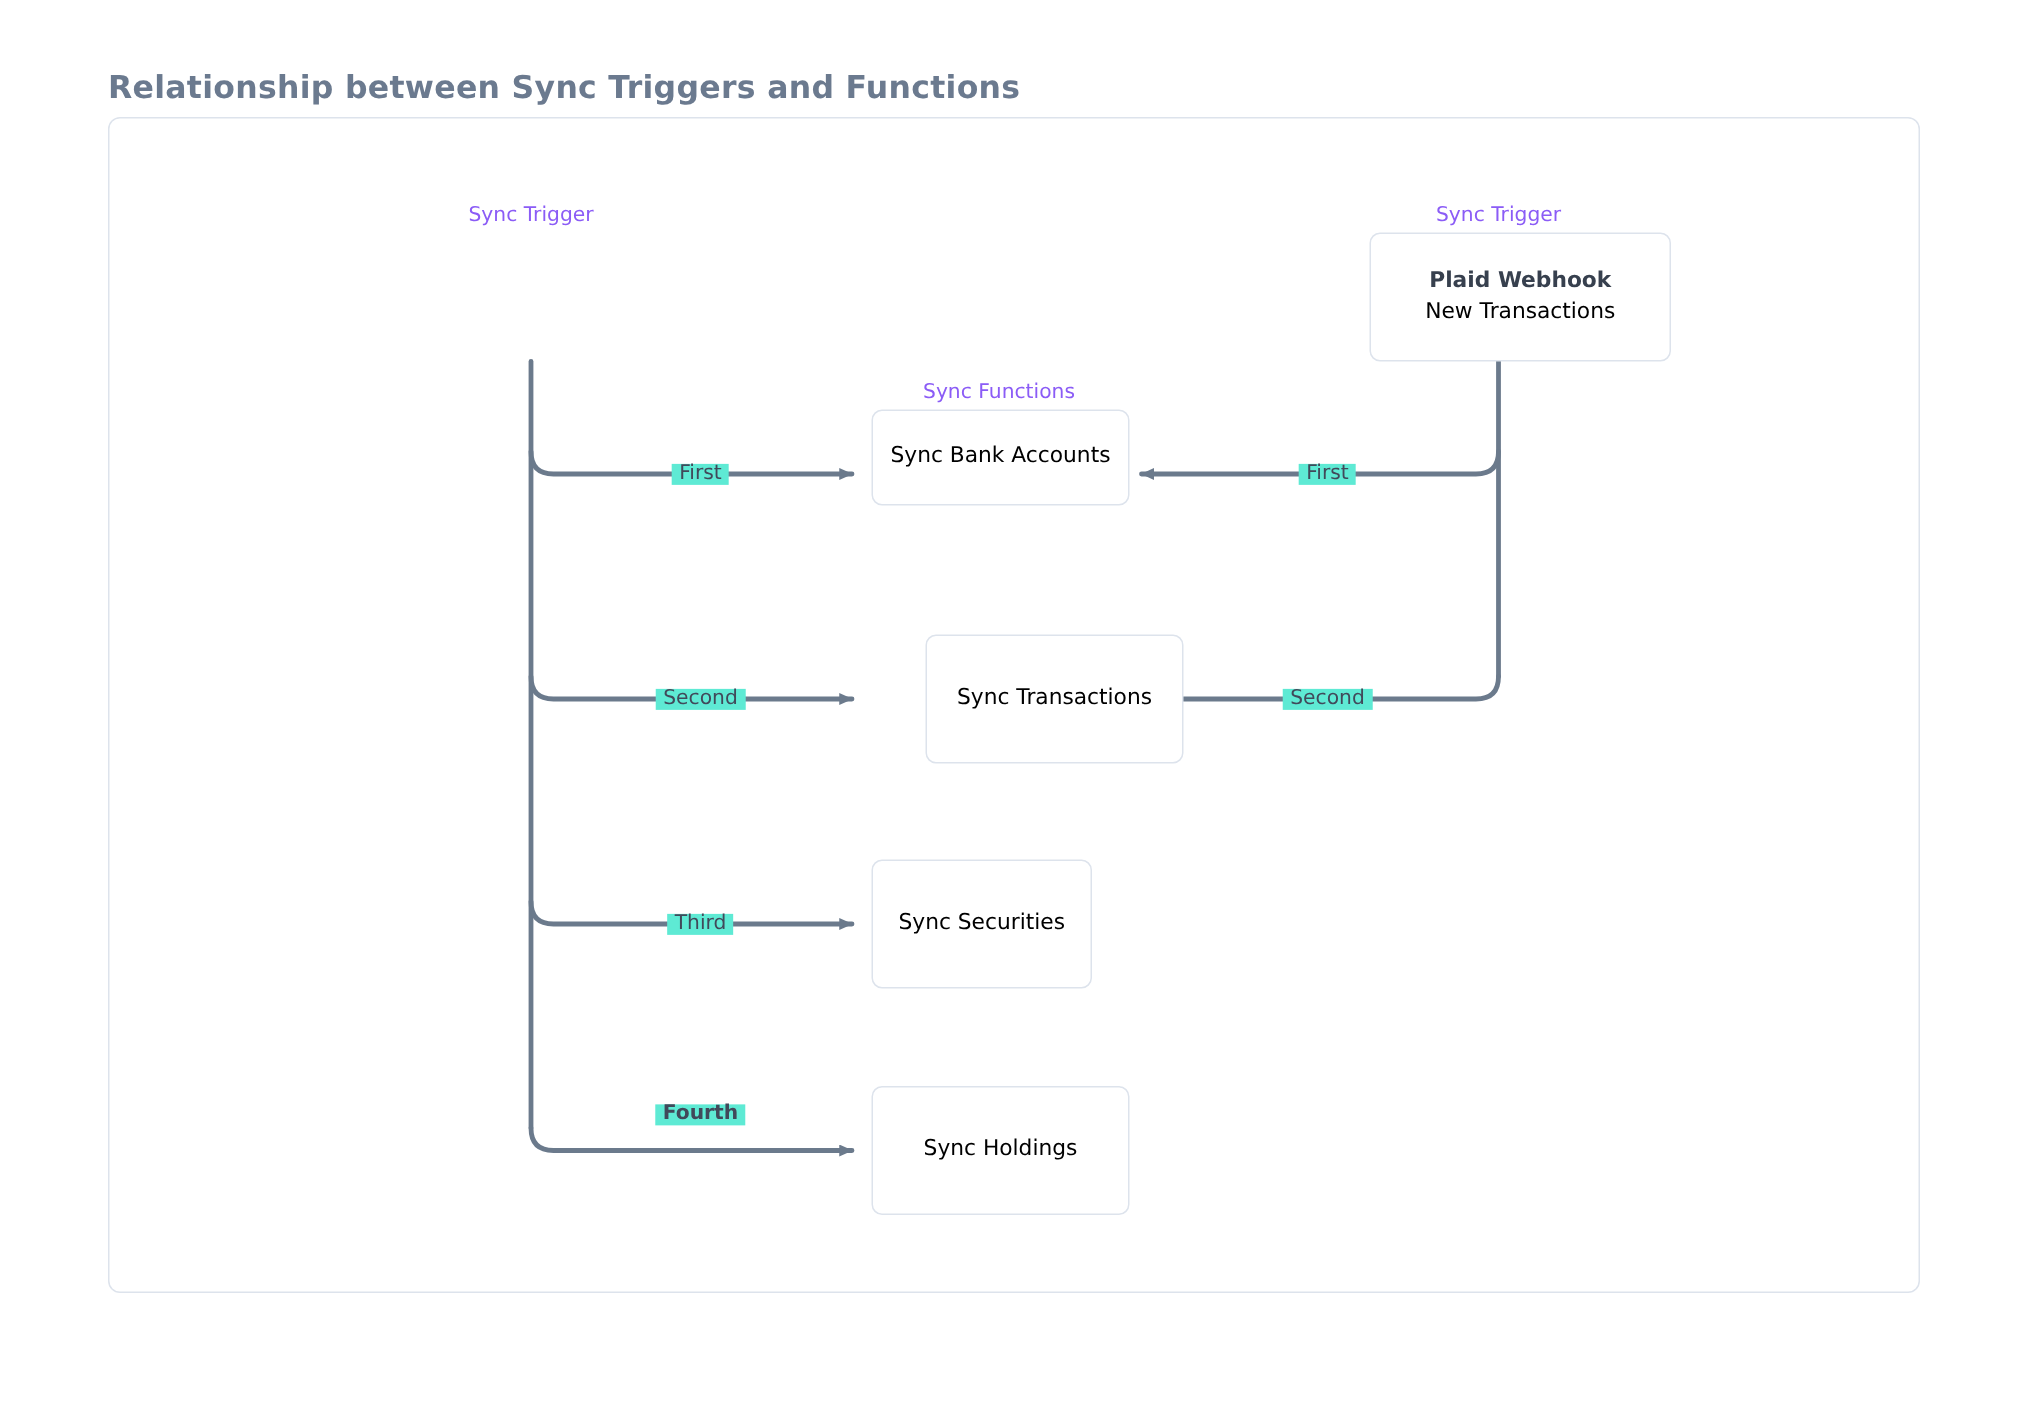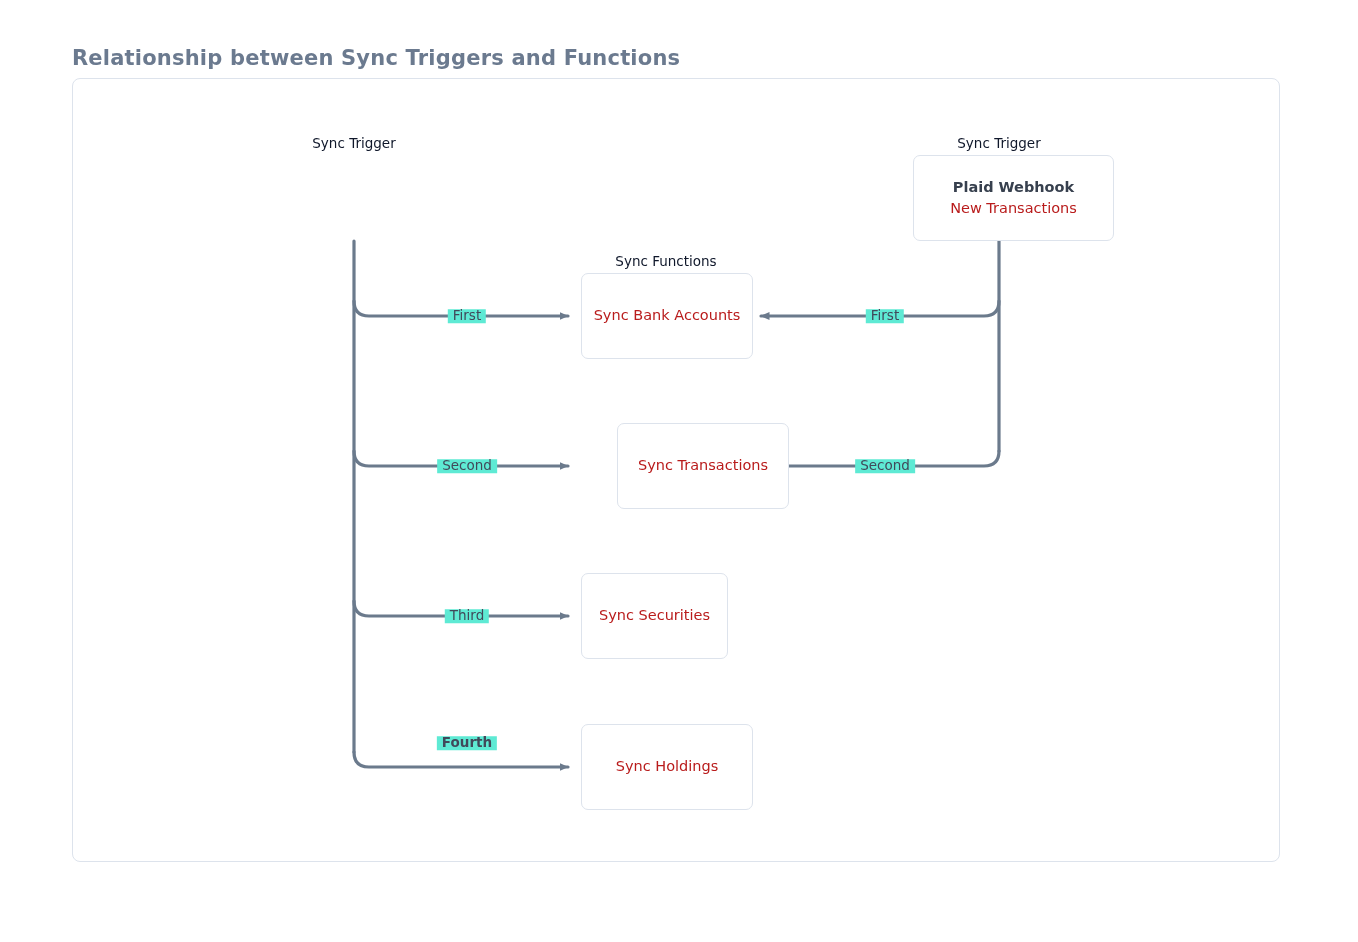--- a/index.html
+++ b/index.html
@@ -56,27 +56,27 @@
   }
   .node-line-strong {
     font-size: 14.5px;
     font-weight: bold;
     color: #37404e;
     line-height: 1.45;
   }
   .node-line-normal {
     font-size: 14.5px;
     font-weight: normal;
-    color: #b91c1c;
+    color: #000000;
     line-height: 1.45;
   }
   .group-label {
     position: absolute;
     font-size: 13.5px;
-    color: #0f172a;
+    color: #8b5cf6;
     white-space: nowrap;
     text-align: center;
     transform: translateX(-50%);
   }
   .edge-label {
     position: absolute;
     font-size: 13.5px;
     color: #41495a;
     white-space: nowrap;
     background: #5eead4;
@@ -127,21 +127,21 @@
   <div class="group-label" style="left:593px; top:174px;">Sync Functions</div>
 
   <div class="group-label" style="left:926px; top:56px;">Sync Trigger</div>
 
 
   <div class="node" style="left:840px; top:76px; width:201px; height:86px;">
     <div class="node-line-strong">Plaid Webhook</div>
     <div class="node-line-normal">New Transactions</div>
   </div>
 
-  <div class="node" style="left:508px; top:194px; width:172px; height:86px;">
+  <div class="node" style="left:508px; top:194px; width:172px; height:64px;">
     <div class="node-line-normal">Sync Bank Accounts</div>
   </div>
 
   <div class="node" style="left:508px; top:344px; width:172px; height:86px;margin-left:36px;">
     <div class="node-line-normal">Sync Transactions</div>
   </div>
 
   <div class="node" style="left:508px; top:494px; width:147px; height:86px;">
     <div class="node-line-normal">Sync Securities</div>
   </div>

